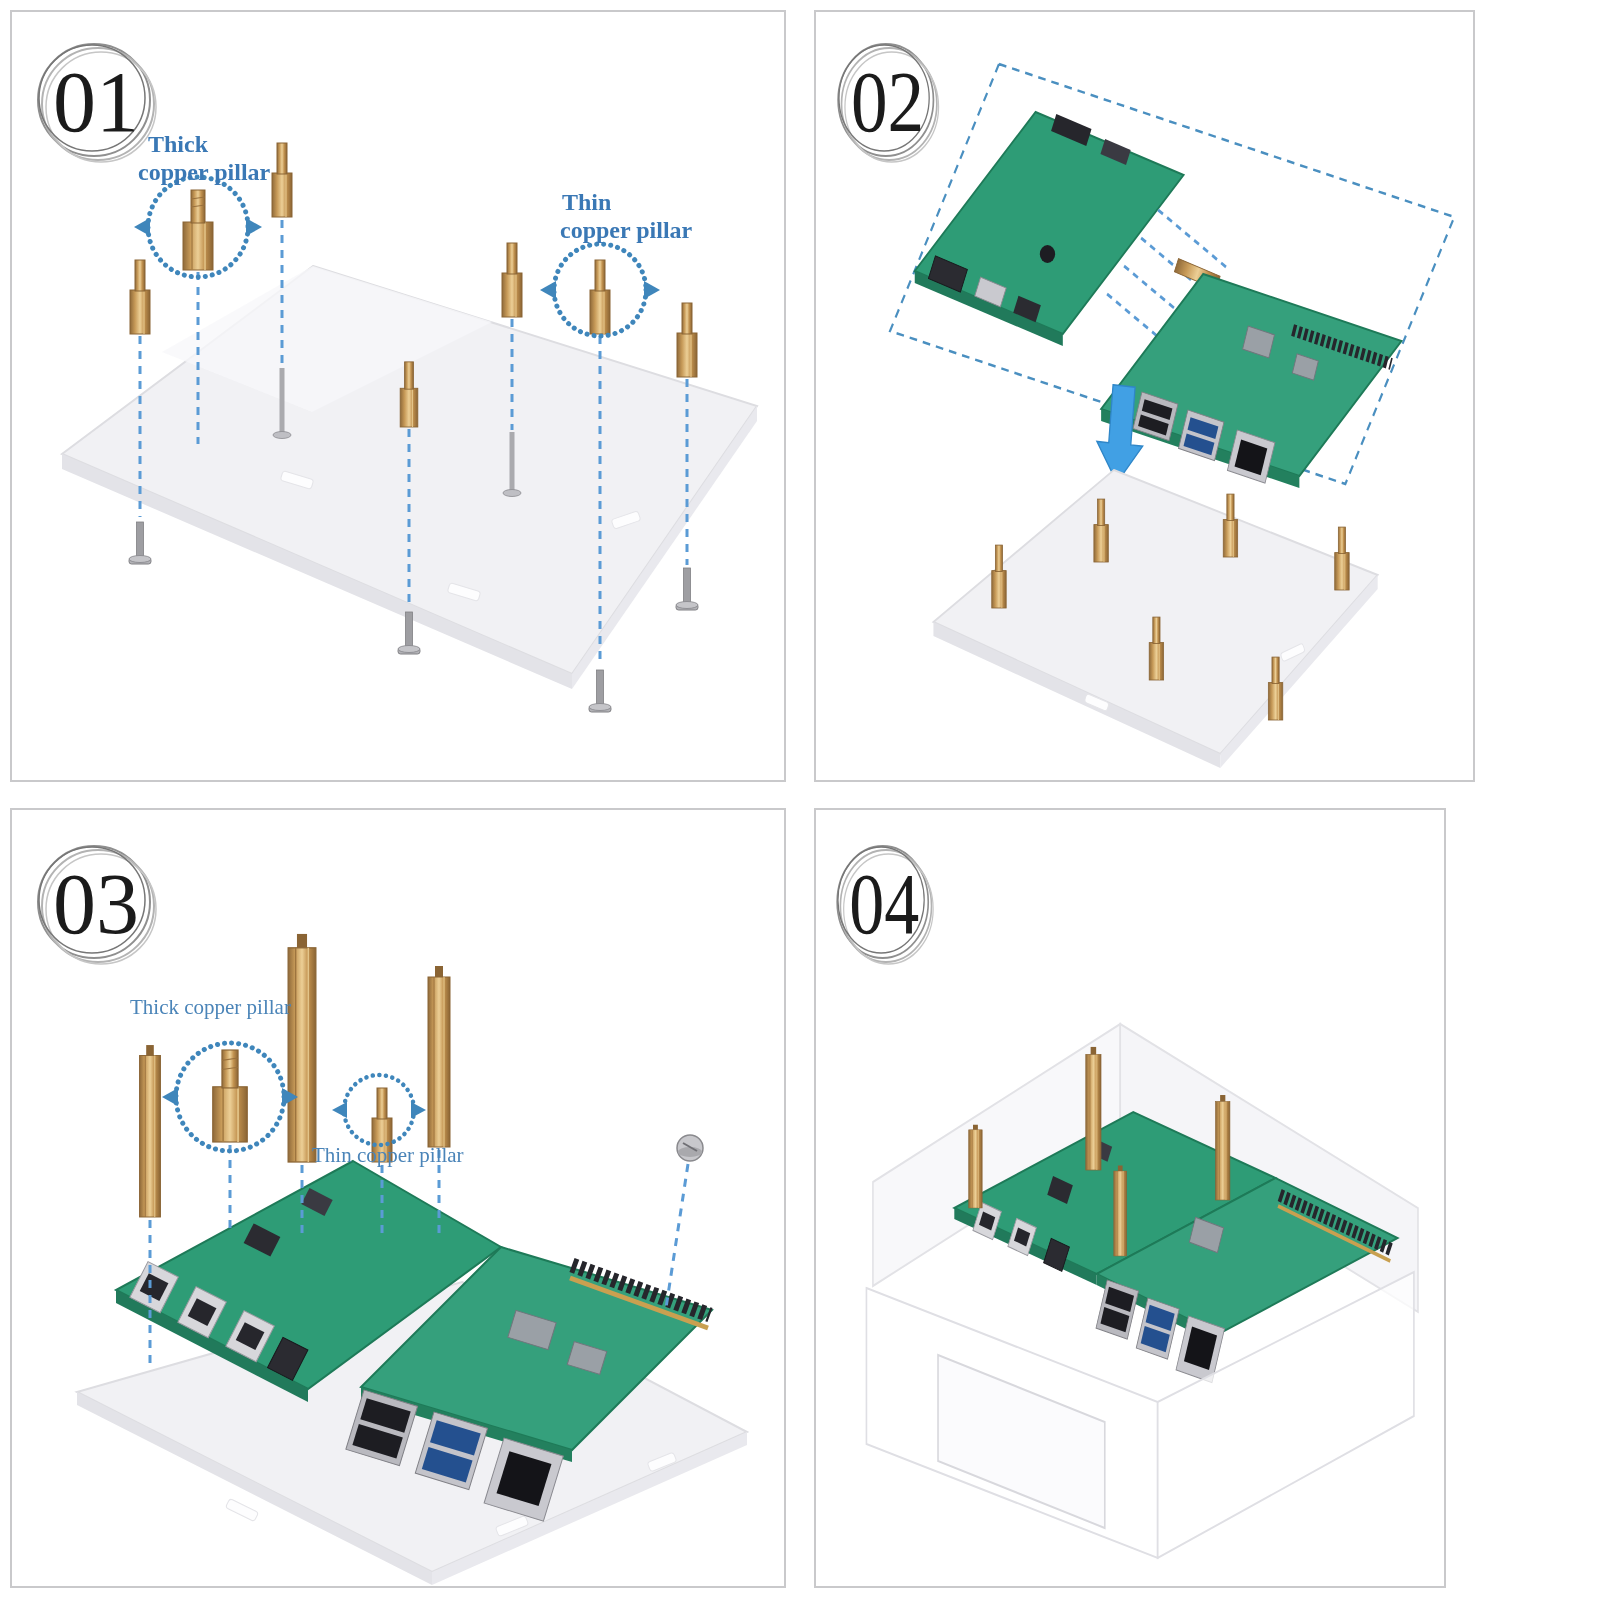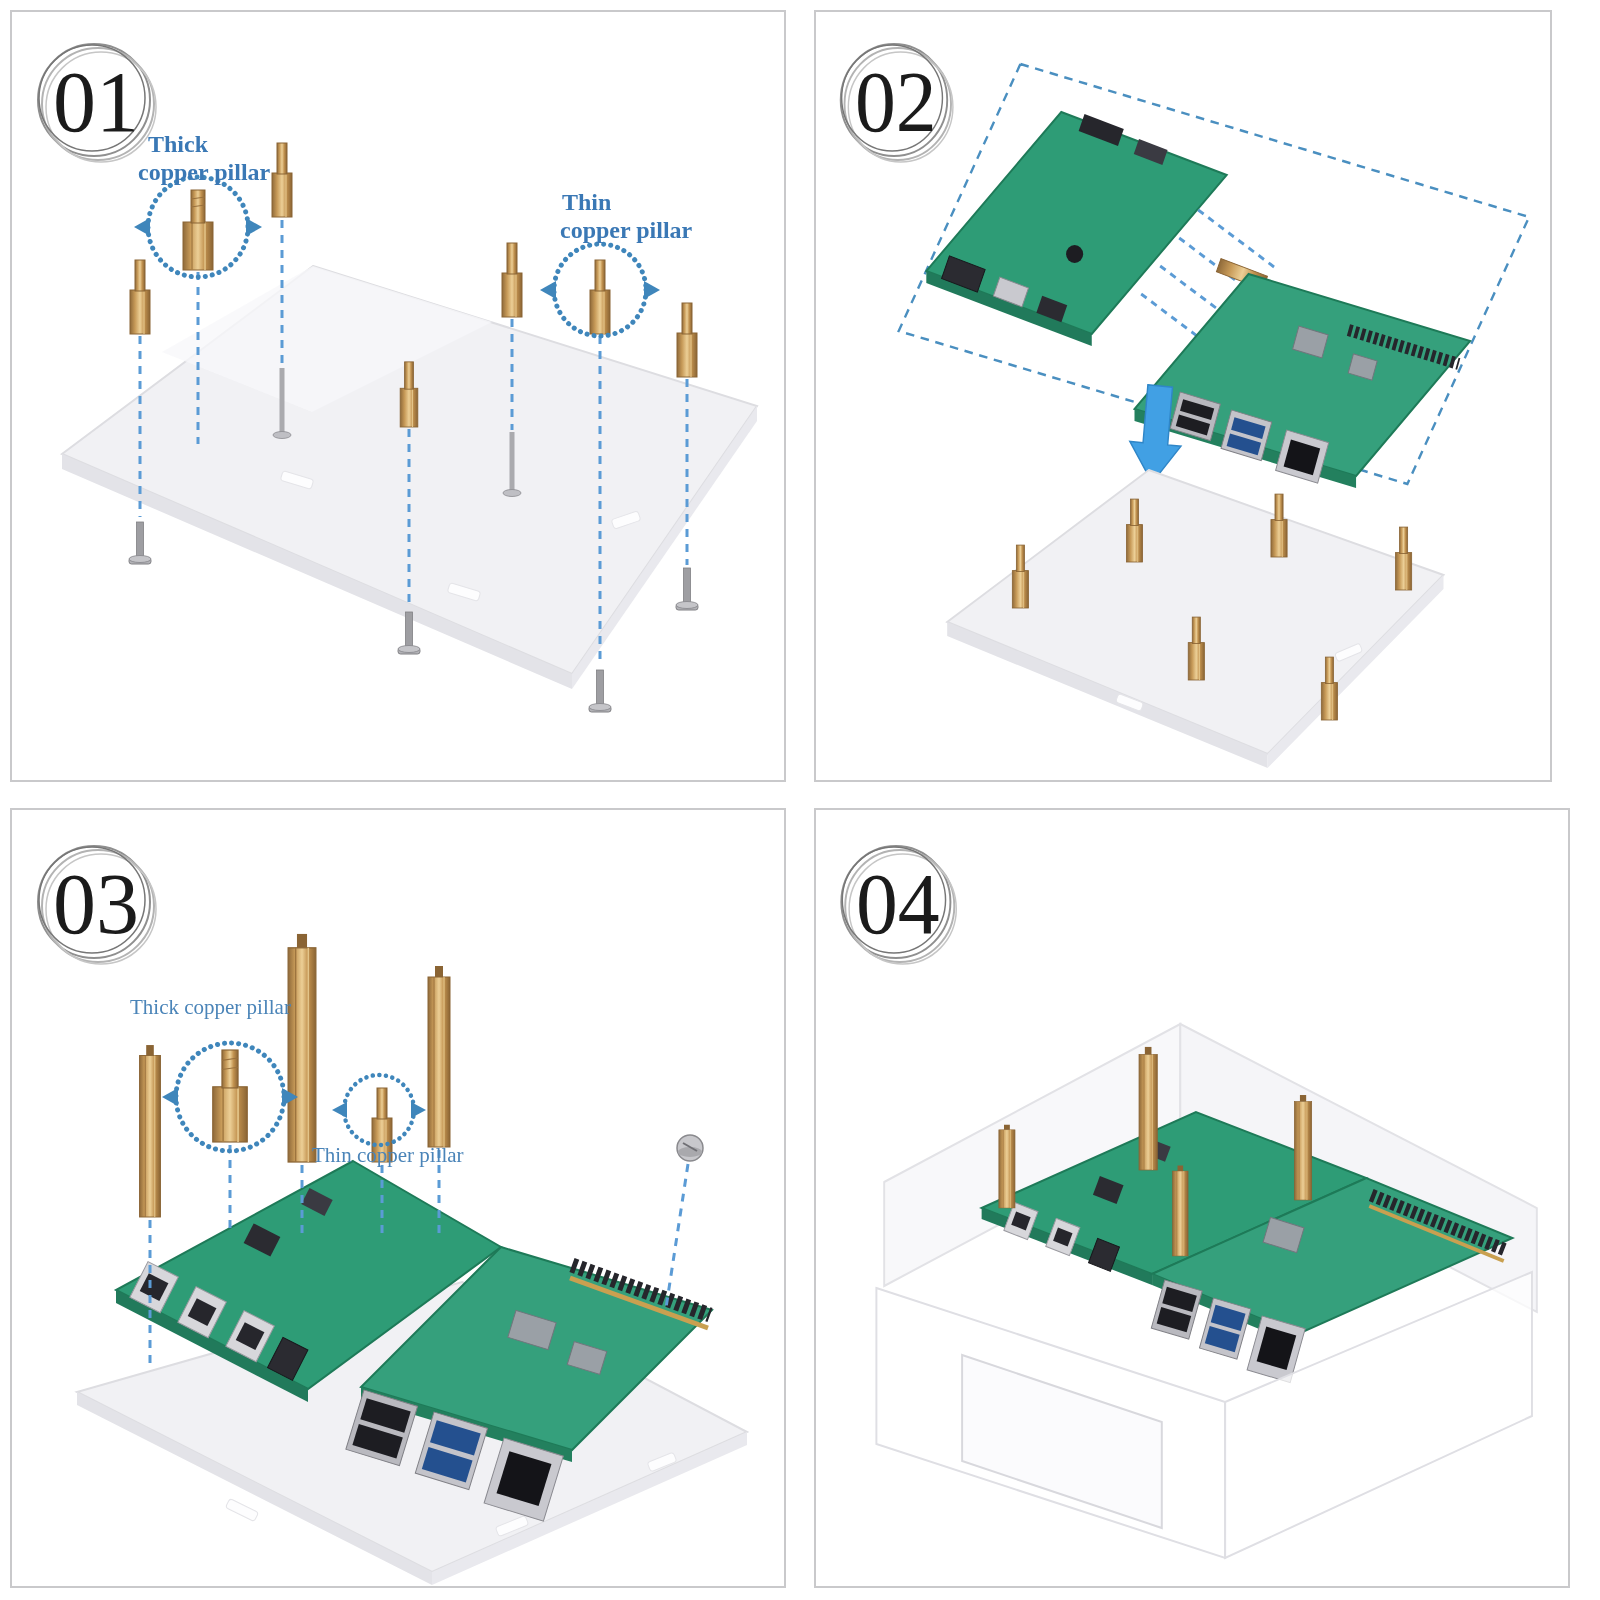--- a/index.html
+++ b/index.html
@@ -1,22 +1,22 @@
 <!DOCTYPE html>
 <html><head>
 <meta charset="utf-8">
 <style>
   html,body{margin:0;padding:0;background:#ffffff;}
   .sheet{position:relative;width:1600px;height:1600px;background:#ffffff;font-family:"Liberation Serif",serif;overflow:hidden;}
   .panel{position:absolute;background:#ffffff;border:2px solid #c9c9cb;box-sizing:border-box;}
   .panel svg{display:block;width:100%;height:100%;}
   #p1{left:10px;top:10px;width:776px;height:772px;}
-  #p2{left:814px;top:10px;width:738px;height:772px;}
+  #p2{left:814px;top:10px;width:661px;height:772px;}
   #p3{left:10px;top:808px;width:776px;height:780px;}
-  #p4{left:814px;top:808px;width:756px;height:780px;}
+  #p4{left:814px;top:808px;width:632px;height:780px;}
   .lbl{fill:#3a78b5;font-family:"Liberation Serif",serif;font-weight:bold;font-size:24px;}
   .lbl-sm{fill:#4a84b8;font-family:"Liberation Serif",serif;font-weight:normal;font-size:21px;}
   .badge-num{font-size:86px;fill:#1b1b1b;text-anchor:middle;font-family:"Liberation Serif",serif;}
 </style>
 </head>
 <body>
 
 <svg width="0" height="0" style="position:absolute" aria-hidden="true">
   <defs>
     <linearGradient id="copperGrad" x1="0" y1="0" x2="1" y2="0">

